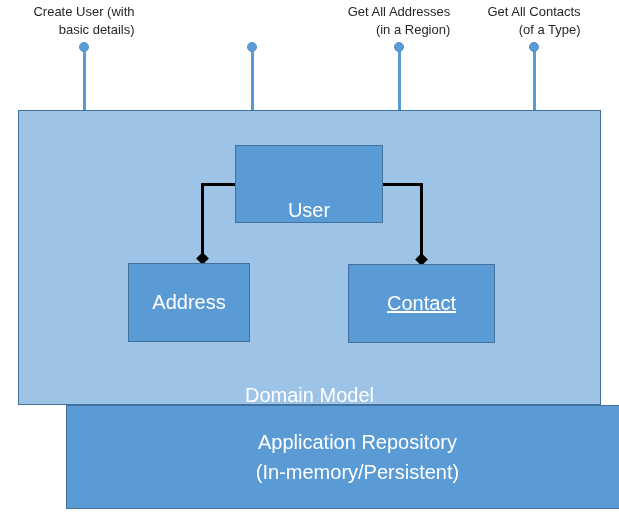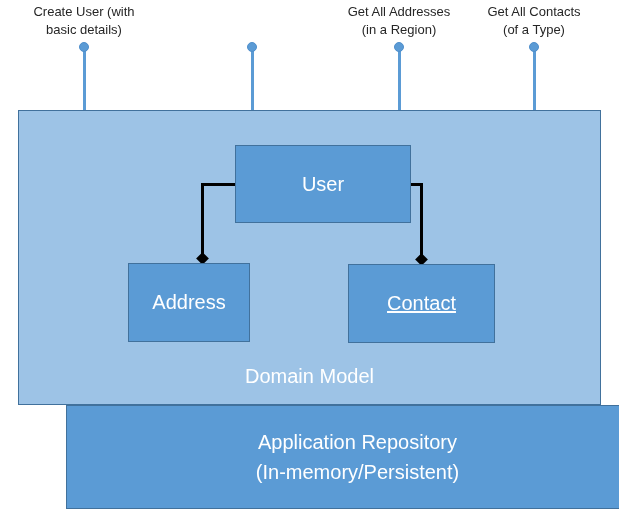--- a/index.html
+++ b/index.html
@@ -16,21 +16,21 @@
     position:relative;
     width:619px;height:523px;
     background:#ffffff;
     font-family:"Liberation Sans", sans-serif;
     overflow:hidden;
   }
   
   .callout-label{
     position:absolute;
     transform:translateX(-50%);
-    text-align:center;
+    text-align:right;
     font-size:13px;
     line-height:18px;
     color:var(--label-text);
     white-space:nowrap;
     top:3px;
   }
   .pin-line{
     position:absolute;
     width:3px;
     background:var(--pin-col);
@@ -48,21 +48,21 @@
   
   .domain-container{
     position:absolute;
     left:18px;top:110px;width:583px;height:295px;
     background:var(--container-fill);
     border:1.5px solid var(--border-col);
     box-sizing:border-box;
   }
   .domain-label{
     position:absolute;
-    left:18px;top:365px;width:583px;
+    left:18px;top:384px;width:583px;
     text-align:center;
     color:var(--white-text);
     font-size:20px;
   }
   
   .repo-band{
     position:absolute;
     left:18px;top:405px;width:583px;height:104px;
     background:var(--box-fill);
     border:1.5px solid var(--border-col);
@@ -77,21 +77,21 @@
   
   .entity-box{
     position:absolute;
     background:var(--box-fill);
     border:1.5px solid var(--border-col);
     box-sizing:border-box;
     display:flex;align-items:center;justify-content:center;
     color:var(--white-text);
     font-size:20px;
   }
-  .box-user{left:235px;top:145px;width:176px;height:78px;}
+  .box-user{left:235px;top:145px;width:148px;height:78px;align-items:flex-end;}
   .box-address{left:128px;top:263px;width:122px;height:79px;}
   .box-contact{left:348px;top:264px;width:147px;height:79px;text-decoration:underline;}
   
   .conn{position:absolute;background:var(--connector-col);}
   .conn-h-left{left:201px;top:183px;width:34px;height:3px;}
   .conn-v-left{left:201px;top:183px;width:3px;height:73px;}
   .conn-h-right{left:383px;top:183px;width:40px;height:3px;}
   .conn-v-right{left:420px;top:183px;width:3px;height:74px;}
   .diamond{
     position:absolute;

